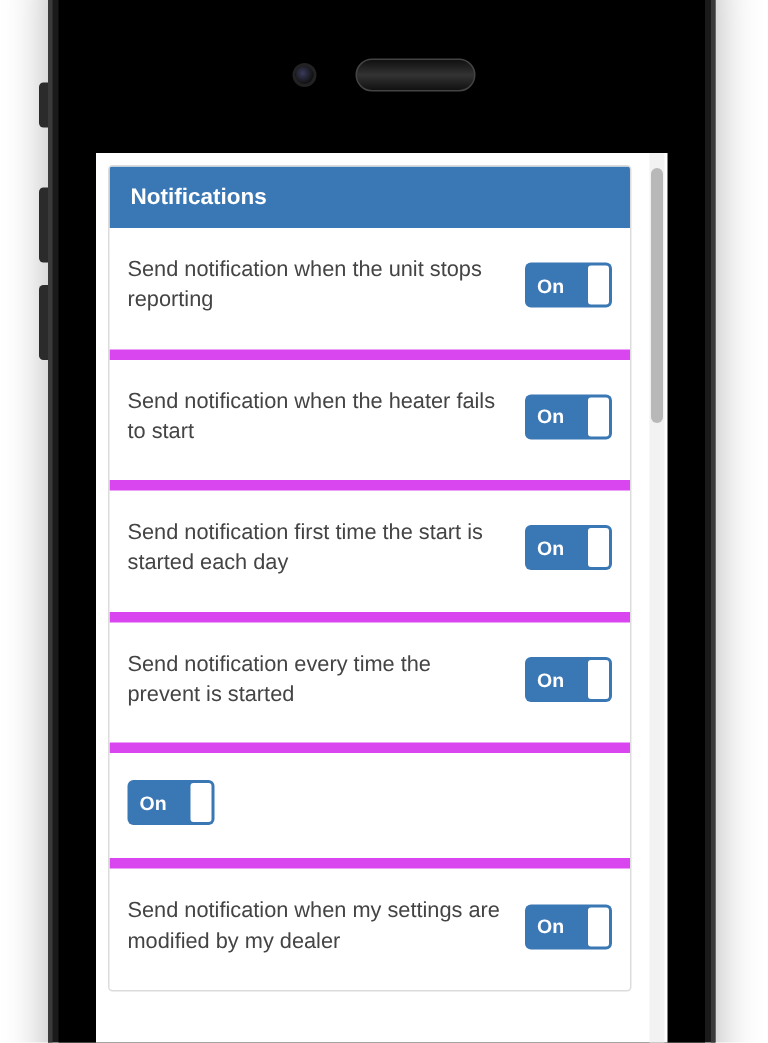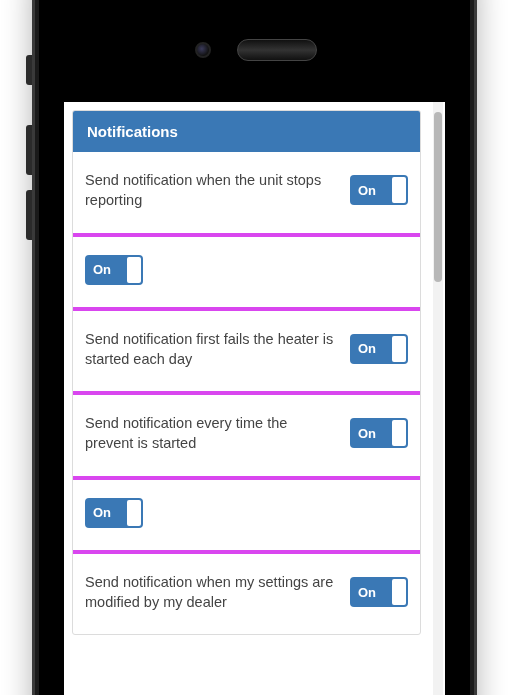--- a/index.html
+++ b/index.html
@@ -112,21 +112,21 @@
     color: #fff;
     font-weight: bold;
     font-size: 15px;
     padding: 12px 14px;
   }
   .row {
     display: flex;
     align-items: center;
     justify-content: space-between;
     padding: 18px 12px 22px 12px;
-    border-bottom: 4px solid #d946ef;
+    border-bottom: 7px solid #d946ef;
     gap: 12px;
   }
   .row:last-child { border-bottom: none; align-items: center; }
   .row-label {
     flex: 1;
     color: #444;
     font-size: 14.5px;
     line-height: 1.4;
   }
   .toggle {
@@ -175,28 +175,29 @@
 
           <div class="row">
             <div class="row-label">Send notification when the unit stops reporting</div>
             <div class="toggle">
               <span>On</span>
               <div class="knob"></div>
             </div>
           </div>
 
           <div class="row">
-            <div class="toggle">
-              <span>On</span>
-              <div class="knob"></div>
-            </div>
-          </div>
-
-          <div class="row">
-            <div class="row-label">Send notification first fails the heater is started each day</div>
+            <div class="row-label">Send notification when the heater fails to start</div>
+            <div class="toggle">
+              <span>On</span>
+              <div class="knob"></div>
+            </div>
+          </div>
+
+          <div class="row">
+            <div class="row-label">Send notification first time the start is started each day</div>
             <div class="toggle">
               <span>On</span>
               <div class="knob"></div>
             </div>
           </div>
 
           <div class="row">
             <div class="row-label">Send notification every time the prevent is started</div>
             <div class="toggle">
               <span>On</span>

